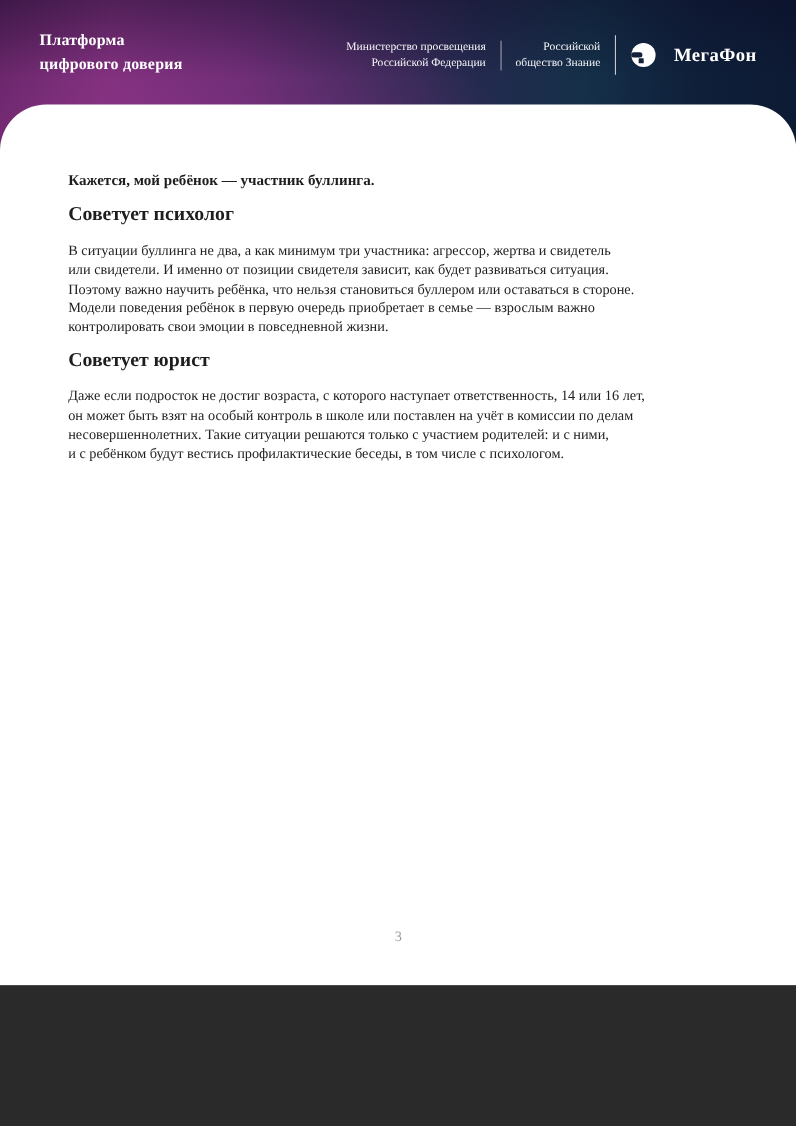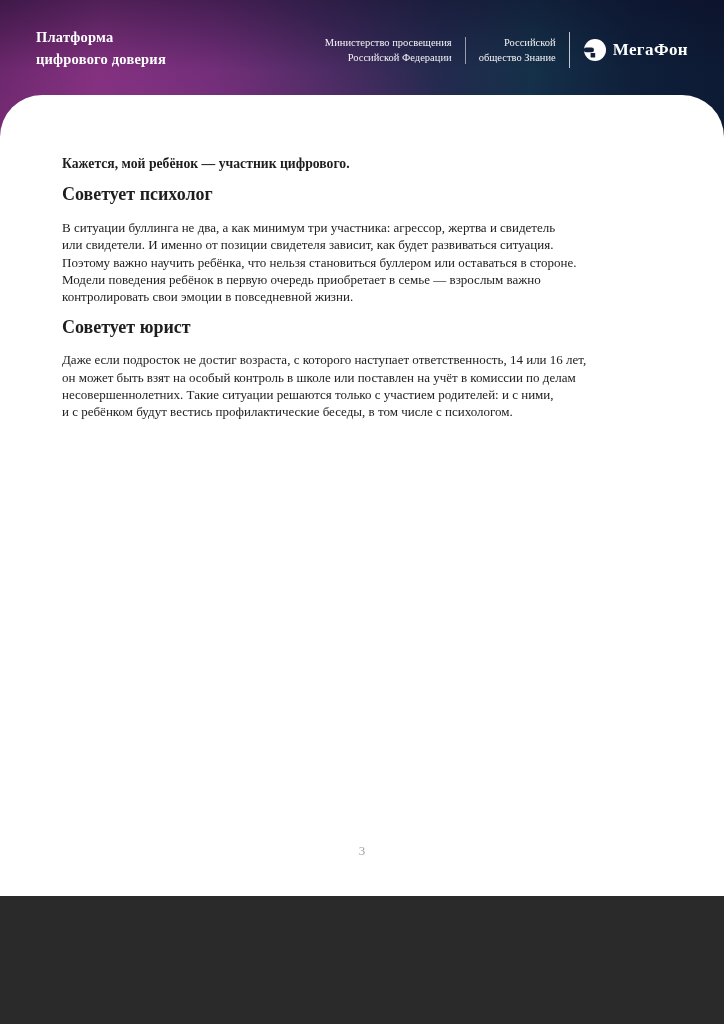--- a/index.html
+++ b/index.html
@@ -51,21 +51,21 @@
     text-align: right;
   }
   .vdiv {
     width: 1px; height: 27px;
     background: rgba(255,255,255,0.55);
   }
   .vdiv.tall { height: 36px; background: rgba(255,255,255,0.75); }
   .megafon {
     display: flex;
     align-items: center;
-    gap: 6px;
+    gap: 16px;
   }
   .mf-word {
     color: #ffffff;
     font-size: 17px;
     font-weight: 700;
     letter-spacing: 0.4px;
   }
   
   .card {
     position: absolute;
@@ -134,21 +134,21 @@
             <rect x="0.8" y="9.6" width="10.2" height="4.6" rx="2.3" fill="#13203b"></rect>
             <rect x="7.6" y="15.0" width="4.6" height="4.6" rx="0.6" fill="#13203b"></rect>
           </svg>
         </span>
         <span class="mf-word">МегаФон</span>
       </div>
     </div>
   </div>
 
   <div class="card">
-    <h1 class="heading">Кажется, мой ребёнок — участник цифрового.</h1>
+    <h1 class="heading">Кажется, мой ребёнок — участник буллинга.</h1>
 
     <h2 class="section-title">Советует психолог</h2>
     <p class="section-body">В ситуации буллинга не два, а как минимум три участника: агрессор, жертва и свидетель
 или свидетели. И именно от позиции свидетеля зависит, как будет развиваться ситуация.
 Поэтому важно научить ребёнка, что нельзя становиться буллером или оставаться в стороне.
 Модели поведения ребёнок в первую очередь приобретает в семье — взрослым важно
 контролировать свои эмоции в повседневной жизни.</p>
 
     <h2 class="section-title">Советует юрист</h2>
     <p class="section-body">Даже если подросток не достиг возраста, с которого наступает ответственность, 14 или 16 лет,

